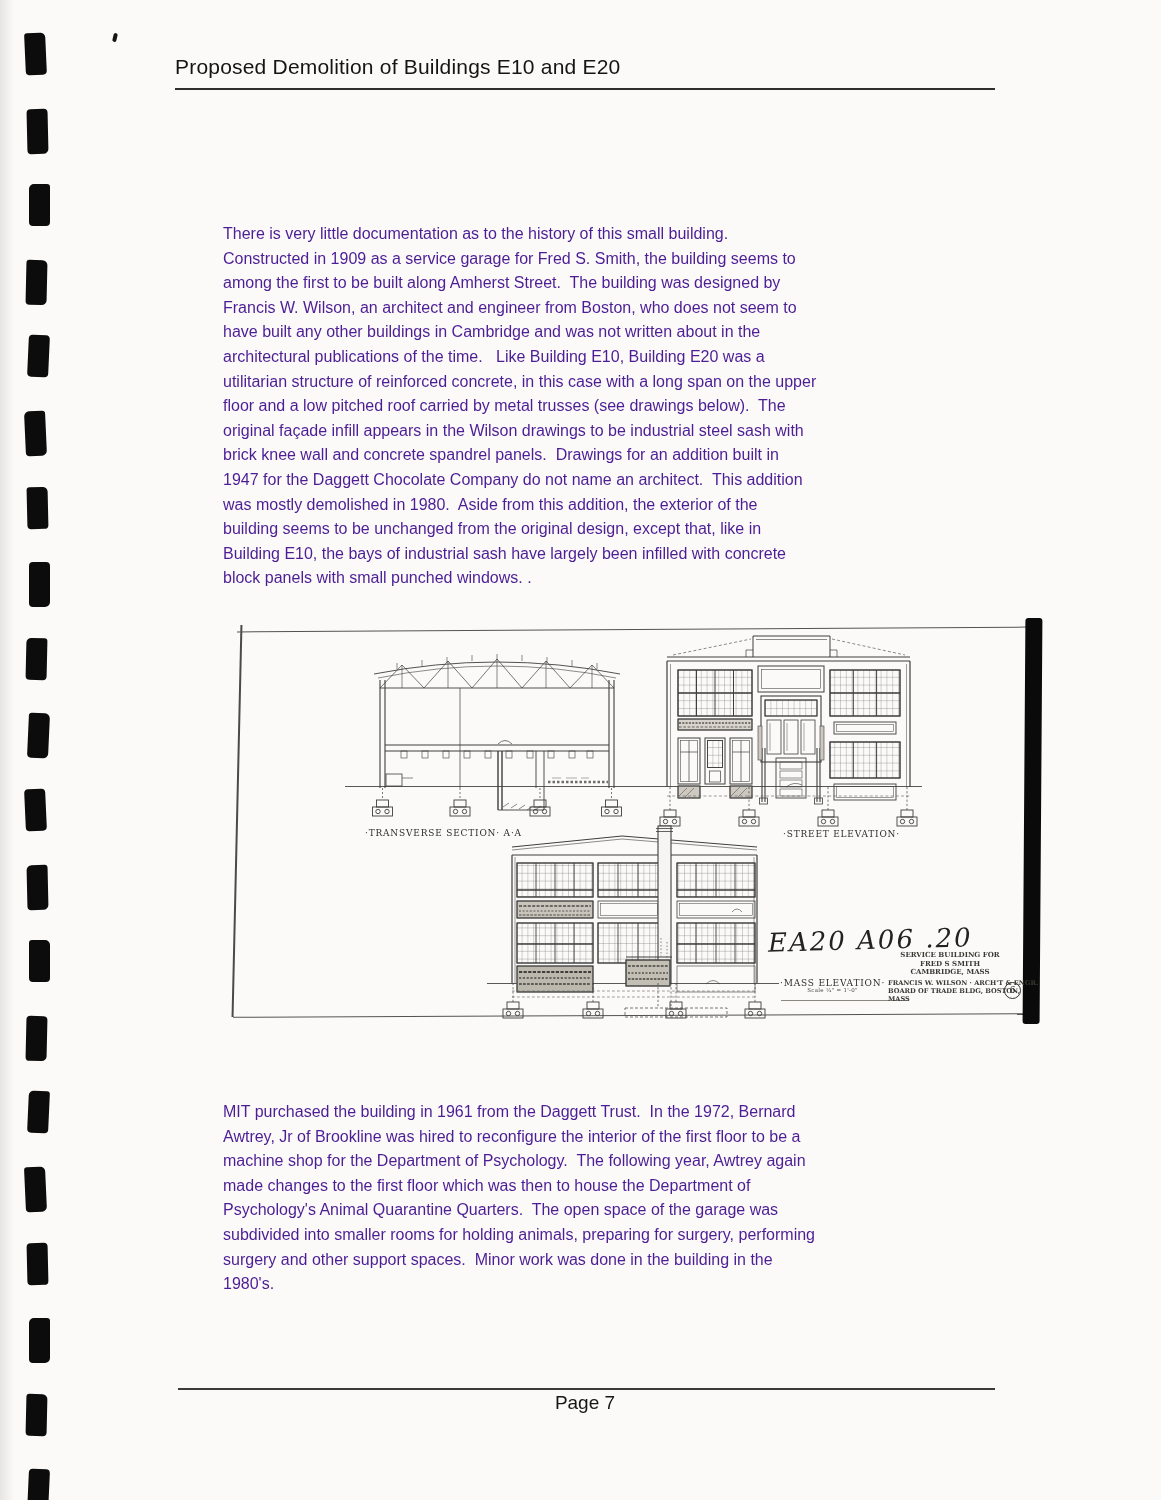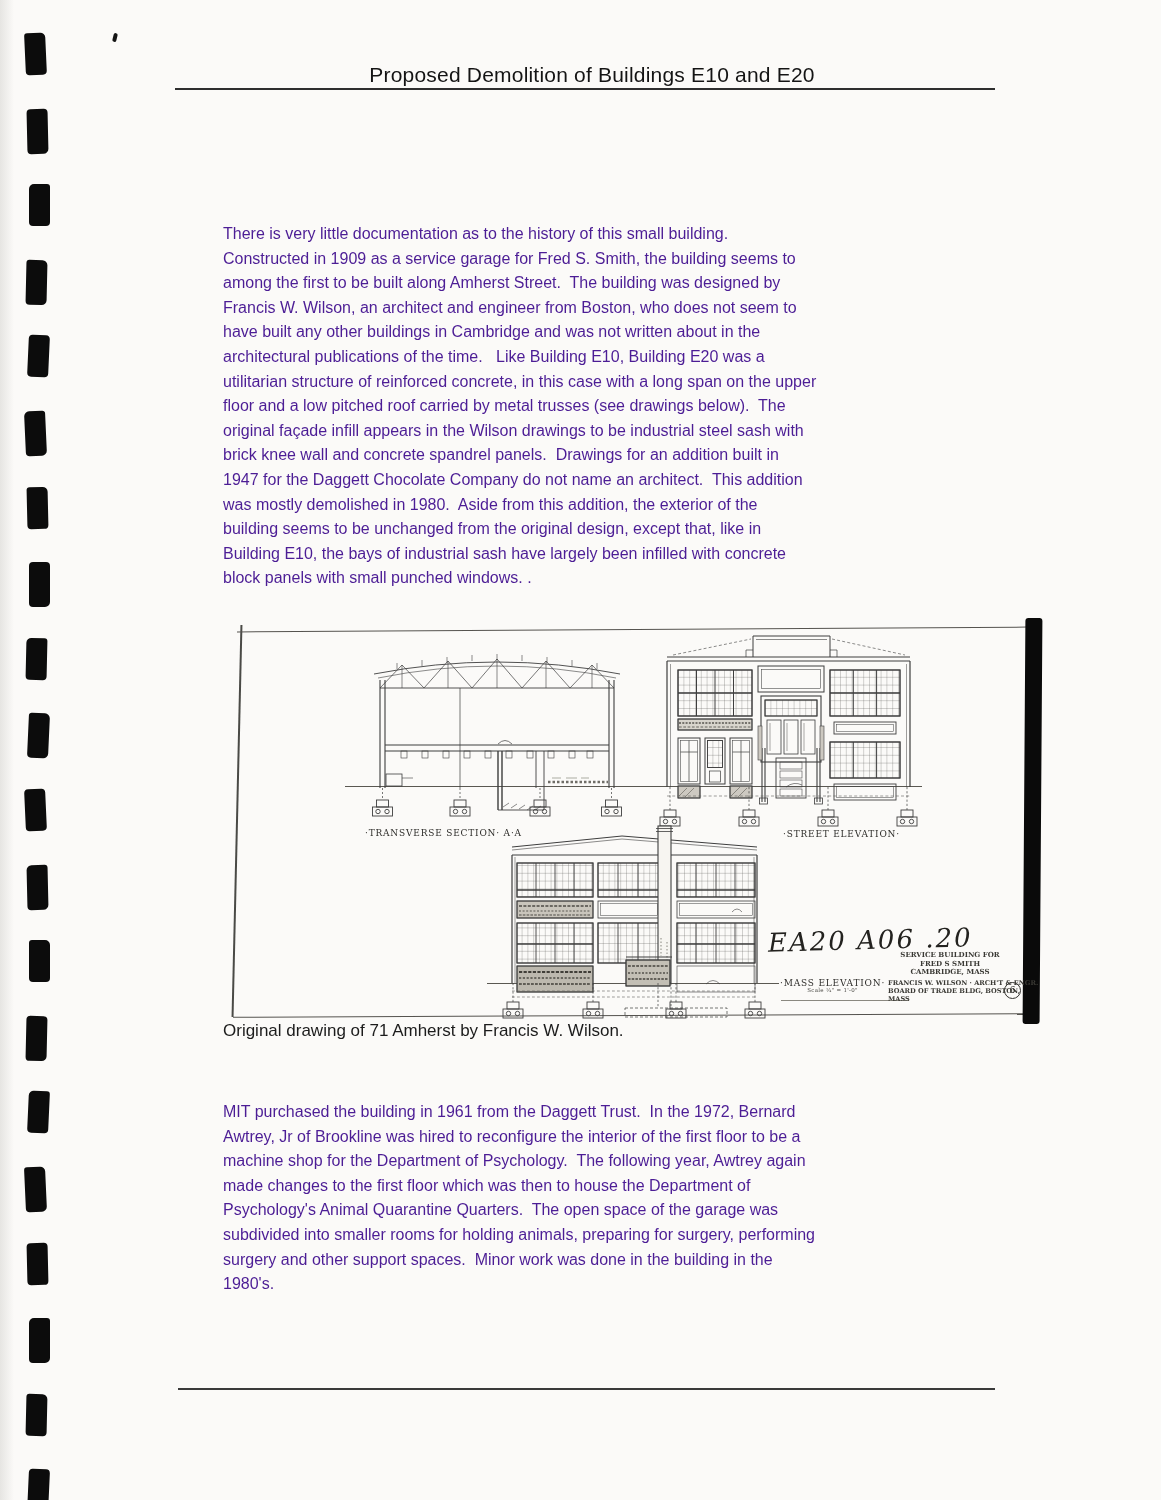--- a/index.html
+++ b/index.html
@@ -2,21 +2,21 @@
 <html><head>
 <meta charset="utf-8">
 <style>
   html,body{margin:0;padding:0;}
   body{width:1161px;height:1500px;background:#fbfaf8;font-family:"Liberation Sans",sans-serif;color:#171717;position:relative;overflow:hidden;}
   .page{position:absolute;inset:0;}
   .edge-shade{position:absolute;left:0;top:0;width:14px;height:100%;background:linear-gradient(to right,#e6e5e2,#fbfaf8);}
   .binding-marks{position:absolute;left:0;top:0;width:70px;height:100%;}
   .bmark{position:absolute;background:#0c0c0c;width:21px;}
   .speck{position:absolute;left:113px;top:33px;width:4px;height:9px;background:#151515;border-radius:2px;transform:rotate(14deg);}
-  .doc-title-wrap{position:absolute;left:182px;top:55px;width:820px;text-align:center;margin-top:8px;}
+  .doc-title-wrap{position:absolute;left:175px;top:55px;width:820px;}
   .doc-title{font-size:21px;letter-spacing:.2px;color:#141414;}
   .title-rule{position:absolute;left:175px;top:88px;width:820px;height:2px;background:#2e2e2e;}
   .section-heading{position:absolute;left:175px;top:171px;font-size:20px;font-weight:bold;color:#111;text-decoration:underline;text-decoration-thickness:2px;text-underline-offset:2px;}
   .sec-num{margin-right:14px;}
   .para{position:absolute;left:223px;width:795px;font-size:16px;line-height:24.6px;white-space:pre-wrap;color:#4c1d95;}
   .p1{top:222px;}
   .p2{top:1100px;}
   .caption{position:absolute;left:223px;top:1021px;font-size:17px;color:#1c1c1c;}
   .footer-rule{position:absolute;left:178px;top:1388px;width:817px;height:2px;background:#3a3a3a;}
   .page-number-wrap{position:absolute;left:175px;top:1392px;width:820px;text-align:center;}
@@ -319,26 +319,28 @@
       <span class="scale">Scale ¼" = 1'-0"</span>
     </div>
     <div class="tblock owner">SERVICE BUILDING FOR
 FRED S SMITH
 CAMBRIDGE, MASS</div>
     <div class="tblock architect">FRANCIS W. WILSON · ARCH'T &amp; ENGR.
 BOARD OF TRADE BLDG, BOSTON, MASS</div>
     <div class="sheet-circle">6</div>
   </div>
 
-  <div class="caption">Original drawing of 71 Amherst by Francis W. Wilson.</div>
 
   <div class="para p2">MIT purchased the building in 1961 from the Daggett Trust.  In the 1972, Bernard
 Awtrey, Jr of Brookline was hired to reconfigure the interior of the first floor to be a
 machine shop for the Department of Psychology.  The following year, Awtrey again
 made changes to the first floor which was then to house the Department of
 Psychology's Animal Quarantine Quarters.  The open space of the garage was
 subdivided into smaller rooms for holding animals, preparing for surgery, performing
 surgery and other support spaces.  Minor work was done in the building in the
 1980's.</div>
 
   <div class="footer-rule"></div>
+  <div class="page-number-wrap">
+    <span class="page-number">Page 7</span>
+  </div>
 
 </div>
 
 </body></html>

